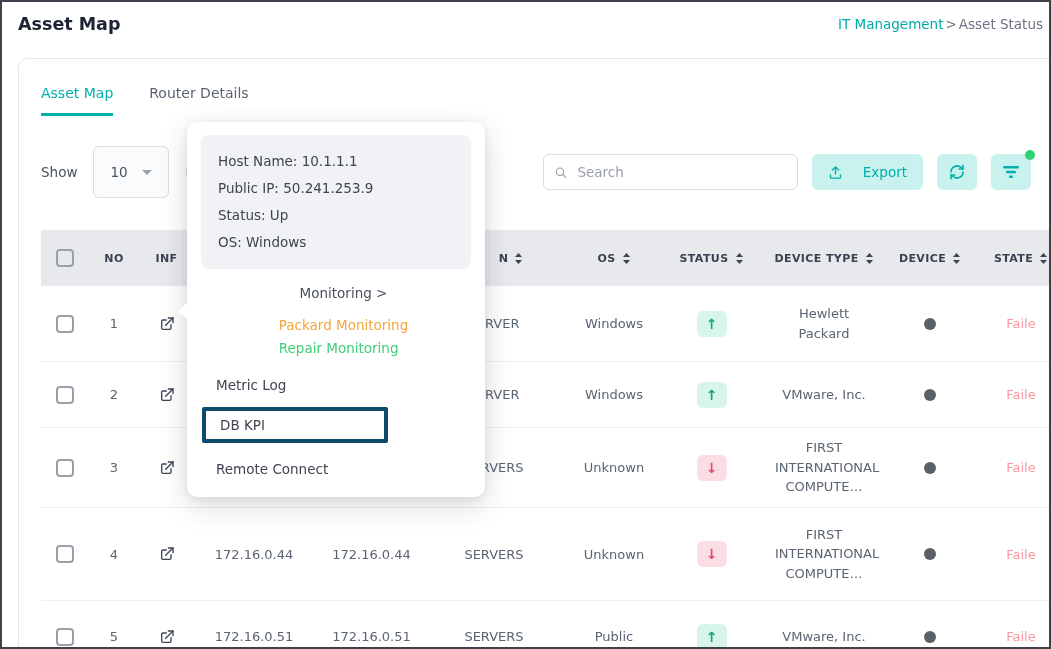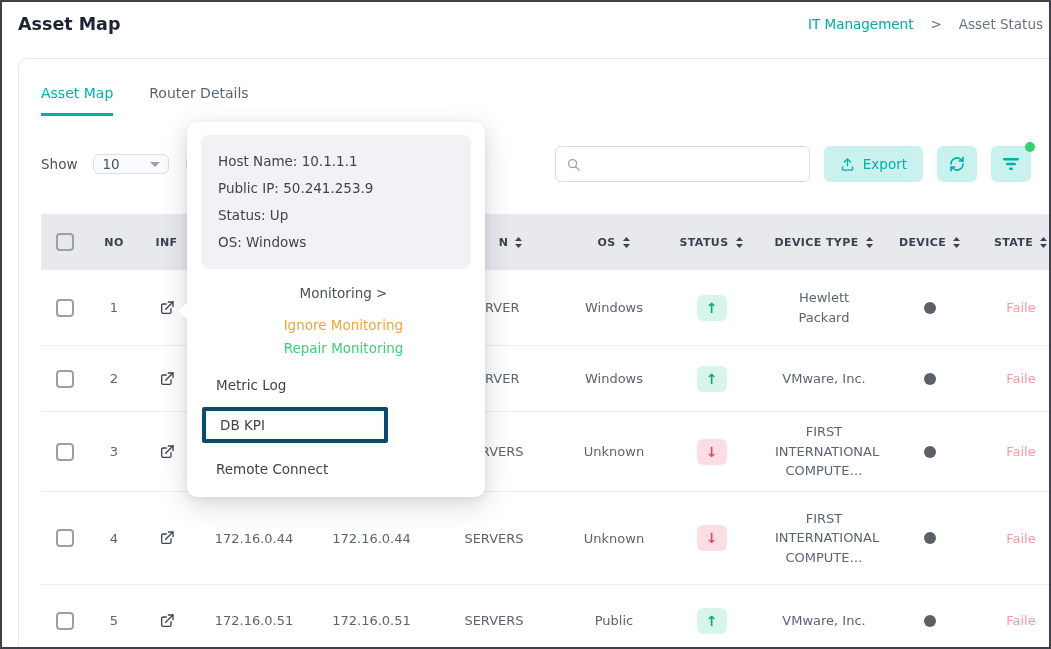--- a/index.html
+++ b/index.html
@@ -10,54 +10,54 @@
     background:#fff;
     font-family:"DejaVu Sans","Liberation Sans",sans-serif;
     position:relative;
     overflow:hidden;
     color:#5b6472;
   }
 
   
   .topbar { height:44px; display:flex; align-items:center; justify-content:space-between; padding:0 4px 0 16px; }
   .page-title { font-size:17.5px; font-weight:700; color:#1c2433; }
-  .breadcrumb { font-size:13.5px; color:#6b7280; display:flex; gap:17px; align-items:center; padding-right:2px; white-space:nowrap; }
+  .breadcrumb { font-size:13.5px; color:#6b7280; display:flex; gap:2px; align-items:center; padding-right:2px; white-space:nowrap; }
   .breadcrumb .link { color:#00aba5; font-weight:500; cursor:pointer; }
 
   
   .card {
     position:absolute; left:16px; top:56px; width:1080px; height:640px;
     background:#fff; border:1px solid #e5e7ec; border-radius:10px;
   }
 
   
   .tabs { display:flex; gap:36px; padding:26px 0 0 22px; font-size:14px; }
   .tab { color:#5b6472; padding-bottom:12px; cursor:pointer; }
   .tab.active { color:#00b0ab; border-bottom:3px solid #00b0ab; }
 
   
   .controls { display:flex; align-items:center; margin:30px 0 0 22px; width:990px; }
   .ctrl-left { display:flex; align-items:center; gap:16px; font-size:13.5px; color:#4a5160; }
   .pagesize {
-    width:76px; height:20px; border:1px solid #dcdfe5; border-radius:6px;
+    width:76px; height:52px; border:1px solid #dcdfe5; border-radius:6px;
     display:flex; align-items:center; justify-content:space-between;
-    padding:0 8px; background:#fafbfc; cursor:pointer;
+    padding:0 16px; background:#fafbfc; cursor:pointer;
   }
   .chev { width:0; height:0; border-left:5px solid transparent; border-right:5px solid transparent; border-top:5px solid #9aa1ac; }
   .ctrl-right { display:flex; align-items:center; gap:14px; margin-left:auto; }
   .searchbox {
     width:255px; height:36px; border:1px solid #d9dce2; border-radius:6px;
     display:flex; align-items:center; gap:8px; padding:0 10px; background:#fff;
   }
   .searchbox input { border:none; outline:none; width:100%; font-size:13.5px; color:#4a5160; font-family:inherit; background:transparent; }
   .searchbox input::placeholder { color:#9aa1ac; }
   .btn-export {
     height:36px; padding:0 16px; border:none; border-radius:6px;
     background:#c9f1ee; color:#00b0ab; font-size:13.5px; font-family:inherit;
-    display:flex; align-items:center; gap:8px; cursor:pointer;
+    display:flex; align-items:center; gap:20px; cursor:pointer;
   }
   .iconbtn {
     width:40px; height:36px; border:none; border-radius:6px; background:#c9f1ee;
     display:flex; align-items:center; justify-content:center; position:relative; cursor:pointer;
   }
   .notif-dot { position:absolute; top:-4px; right:-4px; width:10px; height:10px; border-radius:50%; background:#2fd36f; }
 
   
   .table { margin:32px 0 0 22px; font-size:13px; }
   .thead, .trow { display:grid; grid-template-columns:48px 50px 55px 120px 115px 130px 110px 85px 140px 72px 110px; }
@@ -127,20 +127,21 @@
         <span class="chev"></span>
       </div>
       <span>Entries</span>
     </div>
     <div class="ctrl-right">
       <div class="searchbox">
         <svg width="15" height="15" viewBox="0 0 24 24" fill="none" stroke="#98a0ab" stroke-width="2" stroke-linecap="round">
             <circle cx="10.5" cy="10.5" r="6.5"></circle>
             <path d="M15.5 15.5 21 21"></path>
           </svg>
+        <input placeholder="Search" style="">
       </div>
       <button class="btn-export">
         <svg width="15" height="15" viewBox="0 0 24 24" fill="none" stroke="#00b0ab" stroke-width="2.2" stroke-linecap="round" stroke-linejoin="round">
             <path d="M12 14V4"></path>
             <path d="M7 8l5-5 5 5"></path>
             <path d="M4 16v3a2 2 0 0 0 2 2h12a2 2 0 0 0 2-2v-3"></path>
           </svg>
         <span>Export</span>
       </button>
       <button class="iconbtn">
@@ -370,20 +371,20 @@
 <div class="popup">
   <div class="info-box">
     <div>Host Name: 10.1.1.1</div>
     <div>Public IP: 50.241.253.9</div>
     <div>Status: Up</div>
     <div>OS: Windows</div>
   </div>
   <div class="mon-row">
     <span class="mon-label">Monitoring &gt;</span>
     <span class="submenu">
-      <span class="orange">Ignore Monitoring</span>
+      <span class="orange">Packard Monitoring</span>
       <span class="green">Repair Monitoring</span>
     </span>
   </div>
   <div class="mitem">Metric Log</div>
   <div class="dbkpi">DB KPI</div>
   <div class="mitem remote">Remote Connect</div>
 </div>
 
 </body></html>

